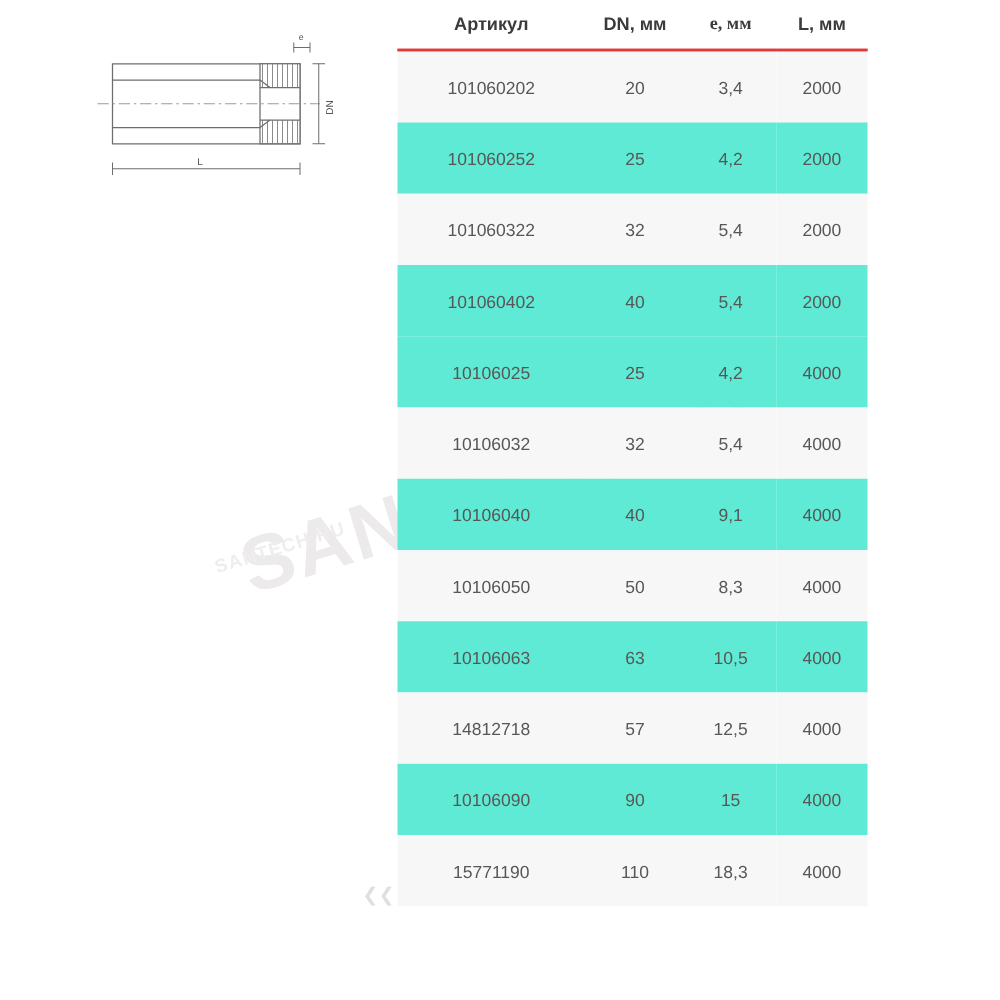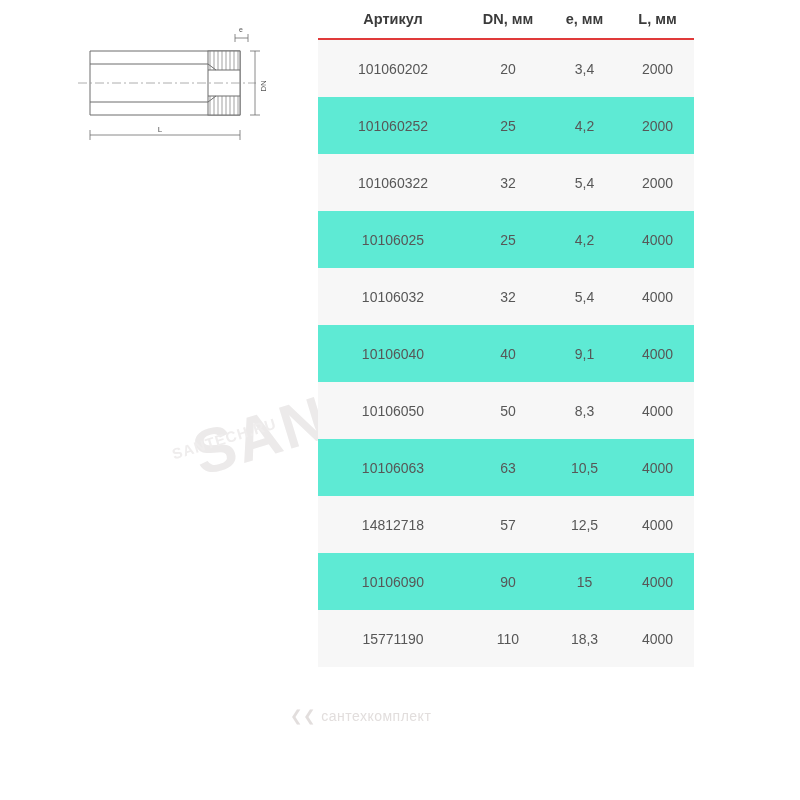--- a/index.html
+++ b/index.html
@@ -100,21 +100,21 @@
     color: #575757;
     text-align: center;
     padding: 0;
     height: 57px;
     vertical-align: middle;
   }
   table.spec tbody tr.odd td { background: #f7f7f7; }
   table.spec tbody tr.even td { background: #5eead4; }
   .col-art { width: 150px; }
   .col-dn  { width: 80px; }
-  .col-e   { width: 73px; }
+  .col-e   { width: 73px; font-family: Liberation Serif, serif; }
   .col-l   { width: 73px; }
 </style>
 </head>
 <body>
 
 <div class="wm-big">SANTECH.RU</div>
 <div class="wm-small wm-s1">SANTECH.RU</div>
 <div class="wm-small wm-s2">SANTECH</div>
 <div class="wm-bottom">
   <span class="mark">❮❮</span><span>сантехкомплект</span>
@@ -196,20 +196,26 @@
         <td>4,2</td>
         <td>2000</td>
       </tr>
       <tr class="odd">
         <td>101060322</td>
         <td>32</td>
         <td>5,4</td>
         <td>2000</td>
       </tr>
       <tr class="even">
+        <td>101060402</td>
+        <td>40</td>
+        <td>5,4</td>
+        <td>2000</td>
+      </tr>
+      <tr class="even">
         <td>10106025</td>
         <td>25</td>
         <td>4,2</td>
         <td>4000</td>
       </tr>
       <tr class="odd">
         <td>10106032</td>
         <td>32</td>
         <td>5,4</td>
         <td>4000</td>

